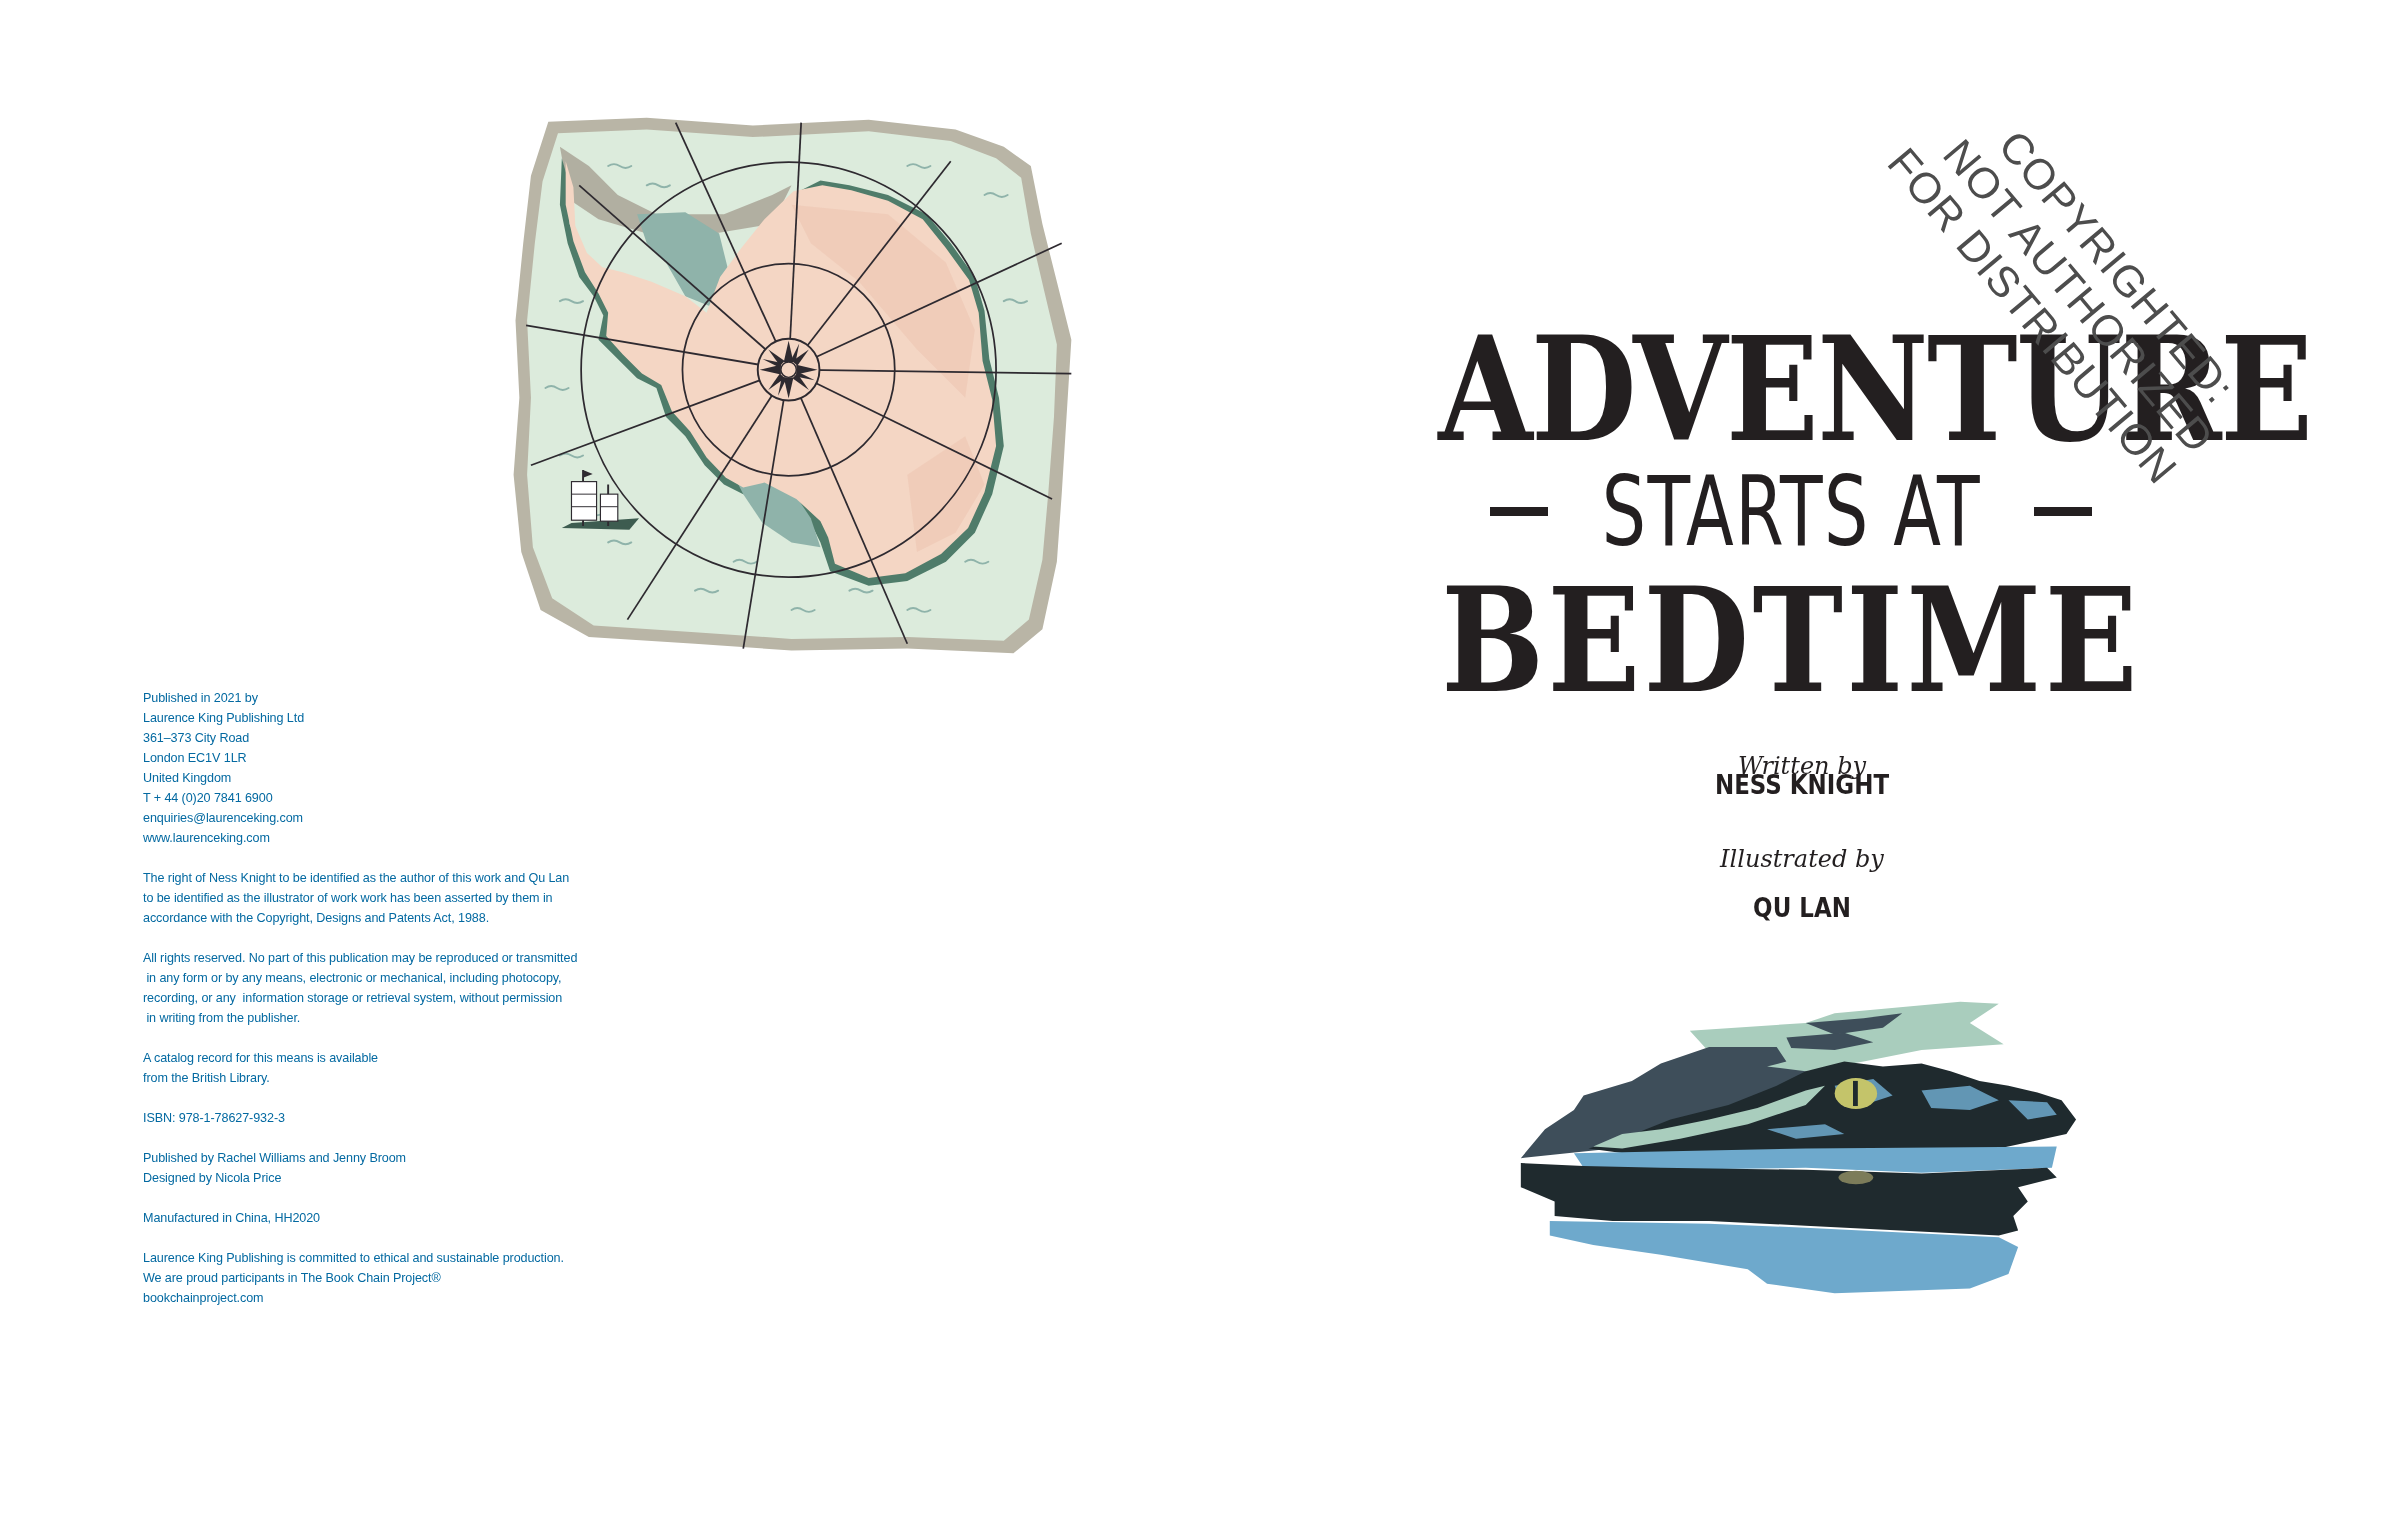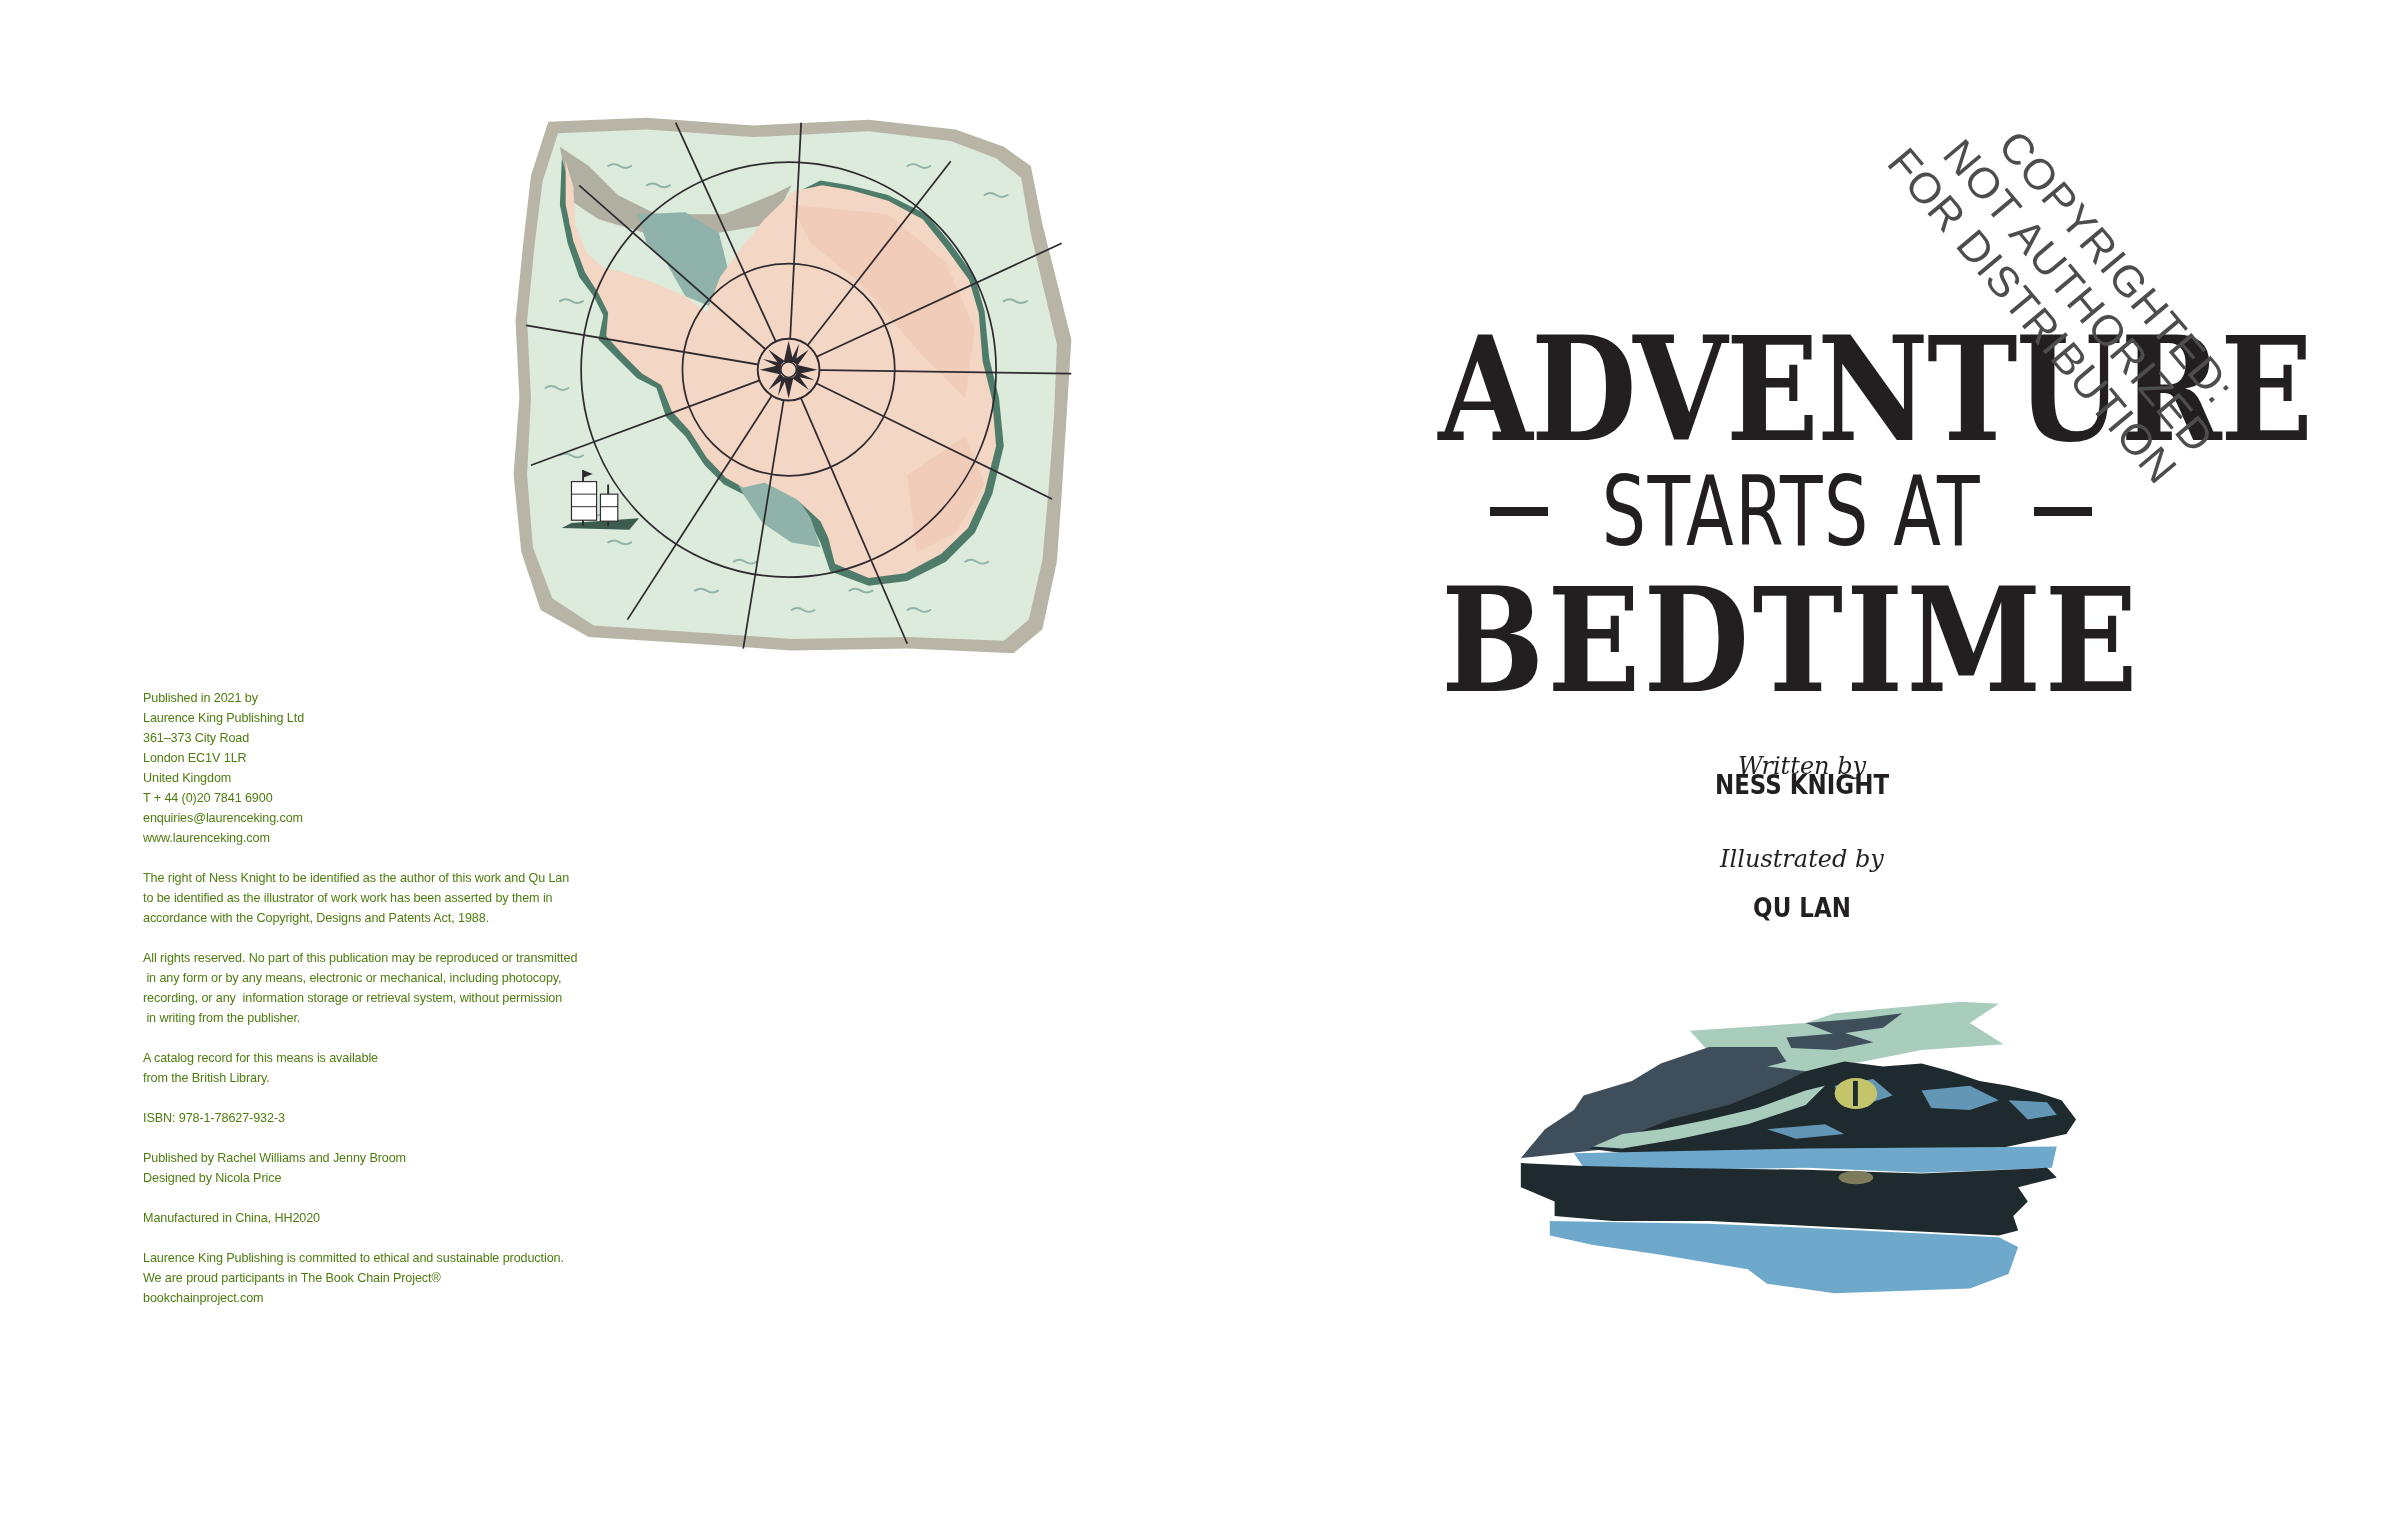--- a/index.html
+++ b/index.html
@@ -6,21 +6,21 @@
   body { width: 2394px; height: 1539px; position: relative; overflow: hidden;
          font-family: "DejaVu Sans", sans-serif; color: #231f20; }
   .spread { position: absolute; inset: 0; background: #ffffff; }
   .page { position: absolute; top: 0; height: 1539px; }
   .page-left { left: 0; width: 1197px; }
   .page-right { left: 1197px; width: 1197px; }
 
   
   .imprint { position: absolute; left: 143px; top: 688px; width: 502px;
              font-family: "Liberation Sans", sans-serif; font-size: 12.6px;
-             line-height: 20px; color: #4d7c0f; letter-spacing: -0.1px; }
+             line-height: 20px; color: #0369a1; letter-spacing: -0.1px; }
   .imprint .block { margin: 0 0 20px 0; }
   .imprint .line { display: block; white-space: pre; }
 
   
   .map { position: absolute; left: 502px; top: 108px; width: 579px; height: 560px; }
 
   
   .title-wrap { position: absolute; left: 1371px; top: 309px; width: 840px; height: 406px; }
   .title-main { position: absolute; left: 0; top: 0; width: 840px; text-align: center;
                 font-family: "DejaVu Serif", serif; font-weight: bold;

